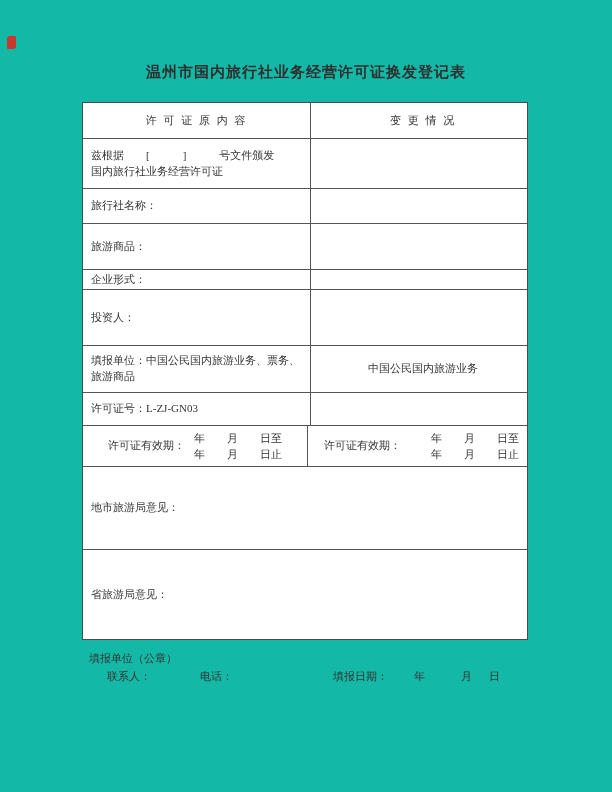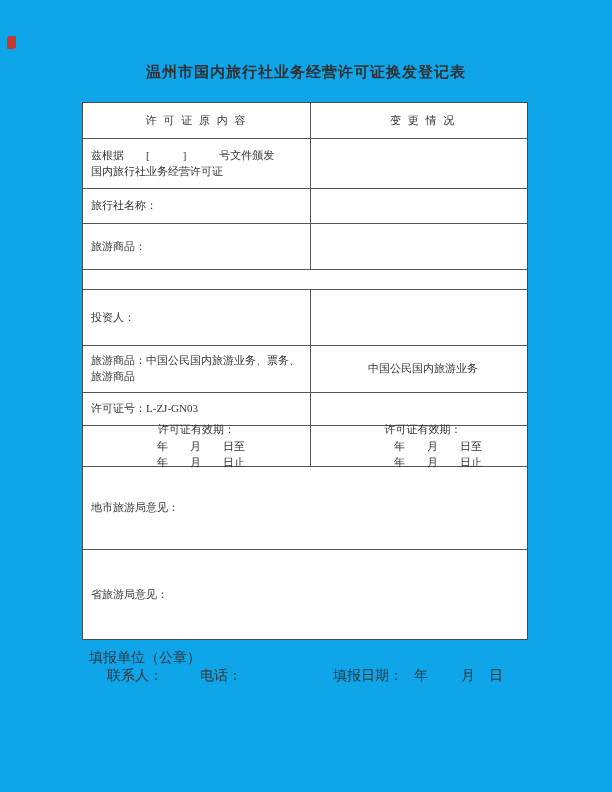--- a/index.html
+++ b/index.html
@@ -2,21 +2,21 @@
 <html><head>
 <meta charset="utf-8">
 <style>
   html,body { margin:0; padding:0; }
   body {
     width:612px; height:792px;
     background:#ffffff;
     font-family:"Liberation Serif","DejaVu Serif",serif;
     color:#333333;
   }
-  .page { position:relative; width:612px; height:792px; background:#0ea5e9; overflow:hidden; }
+  .page { position:relative; width:612px; height:792px; background:#14b8a6; overflow:hidden; }
 
   .corner-mark {
     position:absolute; left:7px; top:36px;
     width:9px; height:13px;
     border-radius:3px 1px 3px 1px;
   }
 
   .doc-title {
     position:absolute; top:63px; left:0; width:612px;
     text-align:center;
@@ -37,28 +37,28 @@
     padding:2px 8px;
     display:flex; flex-direction:column; justify-content:center;
     font-size:11px; line-height:1.45; color:#333;
   }
   .cell.left  { width:228px; border-right:1px solid #555555; }
   .cell.right { flex:1;text-align:center; }
   .cell.full  { width:100%; }
   .center-h   { align-items:center; text-align:center; }
   .header-cell{ letter-spacing:2px; }
 
-  .validity { flex-direction:column; align-items:center; }
+  .validity { flex-direction:row; align-items:center; }
   .v-label  { white-space:nowrap; }
   .v-dates  { margin-left:9px; }
   .v-dates-wide { margin-left:30px; }
   .v-dates div { line-height:16px; white-space:nowrap; }
 
   .footer { position:absolute; left:0; top:0; width:612px; height:792px; pointer-events:none; }
-  .footer span { position:absolute; font-size:14px; line-height:14px; white-space:nowrap; color:#333; }
+  .footer span { position:absolute; font-size:11px; line-height:14px; white-space:nowrap; color:#333; }
   .f-unit    { left:89px;  top:651px; }
   .f-contact { left:89px;  top:669px;margin-left:18px; }
   .f-phone   { left:200px; top:669px; }
   .f-date    { left:325px; top:669px;margin-left:8px; }
   .f-year    { left:414px; top:669px; }
   .f-month   { left:461px; top:669px; }
   .f-day     { left:489px; top:669px; }
 </style>
 </head>
 <body>
@@ -92,33 +92,36 @@
     </div>
 
     <div class="trow" style="height:46px">
       <div class="cell left">
         <div>旅游商品：</div>
       </div>
       <div class="cell right"></div>
     </div>
 
     <div class="trow" style="height:20px">
+      <div class="cell left">
+        <div>企业形式：</div>
+      </div>
       <div class="cell right"></div>
     </div>
 
     <div class="trow" style="height:56px">
       <div class="cell left">
         <div>投资人：</div>
       </div>
       <div class="cell right"></div>
     </div>
 
     <div class="trow" style="height:47px">
       <div class="cell left">
-        <div>旅游商品：中国公民国内旅游业务、票务、</div>
+        <div>填报单位：中国公民国内旅游业务、票务、</div>
         <div>旅游商品</div>
       </div>
       <div class="cell right center-h">中国公民国内旅游业务</div>
     </div>
 
     <div class="trow" style="height:33px">
       <div class="cell left">
         <div>许可证号：L-ZJ-GN03</div>
       </div>
       <div class="cell right"></div>

